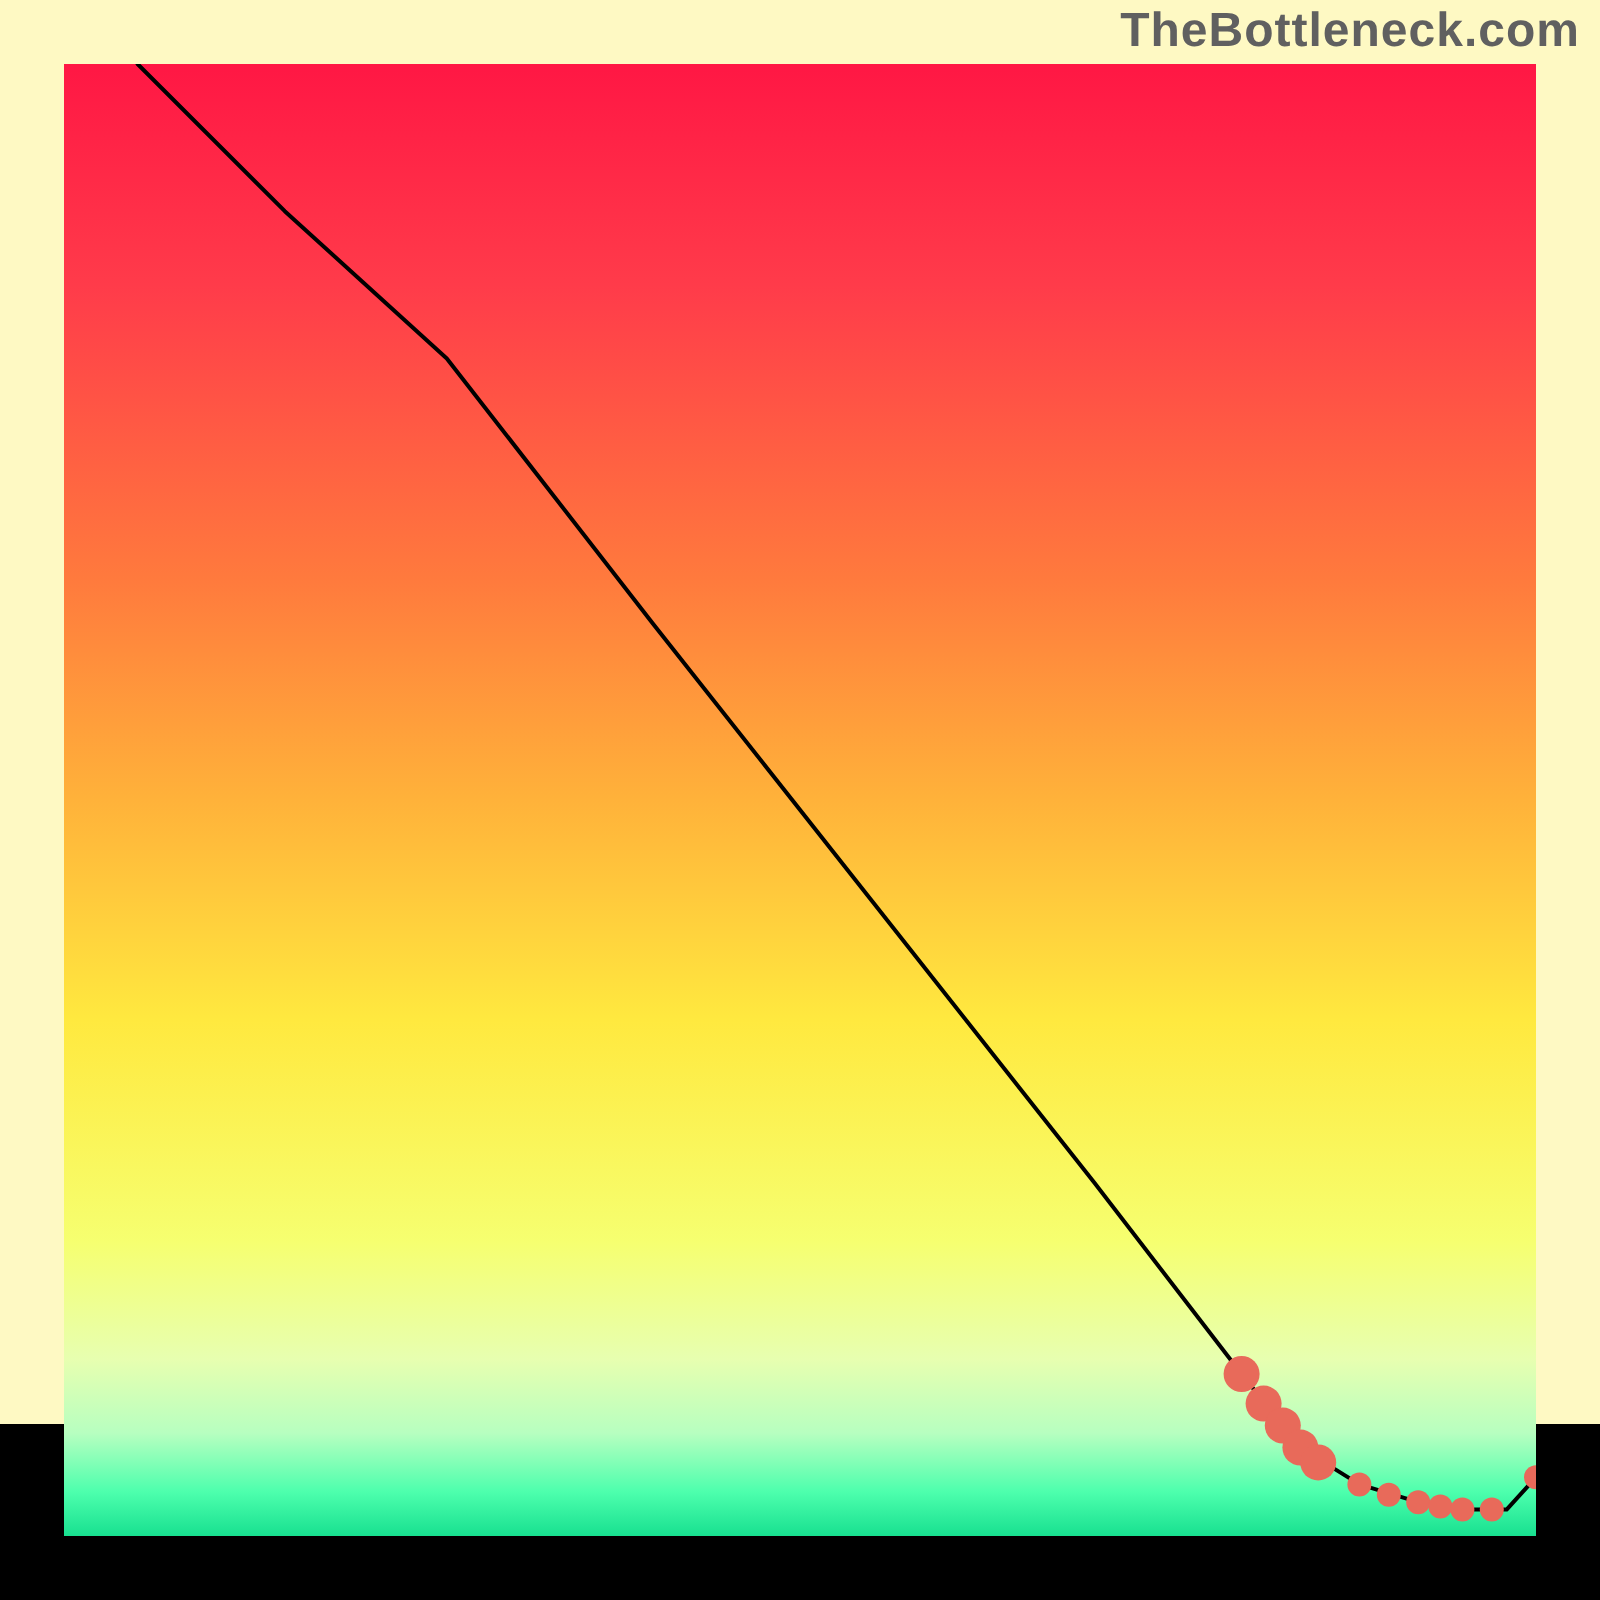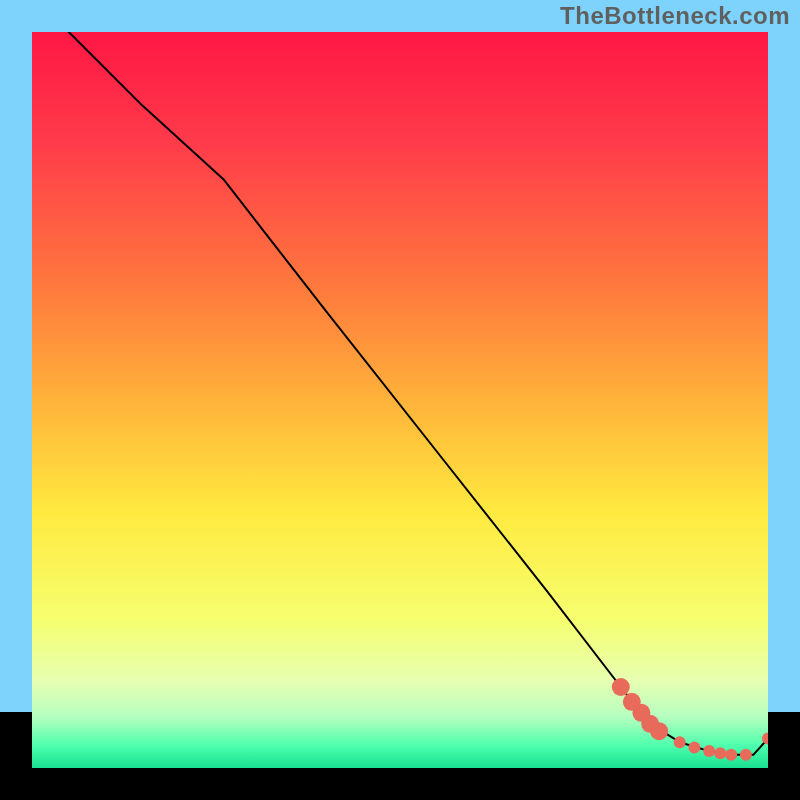--- a/index.html
+++ b/index.html
@@ -8,21 +8,21 @@
     width: 800px;
     height: 800px;
     background: #000;
     font-family: Arial, Helvetica, sans-serif;
     overflow: hidden;
   }
   .frame {
     position: relative;
     width: 800px;
     height: 712px;
-    background: #7dd3fc;
+    background: #fef9c3;
   }
   .watermark {
     position: absolute;
     top: 2px;
     right: 10px;
     color: #606060;
     font-size: 24px;
     font-weight: 600;
     letter-spacing: 0.5px;
     z-index: 20;

